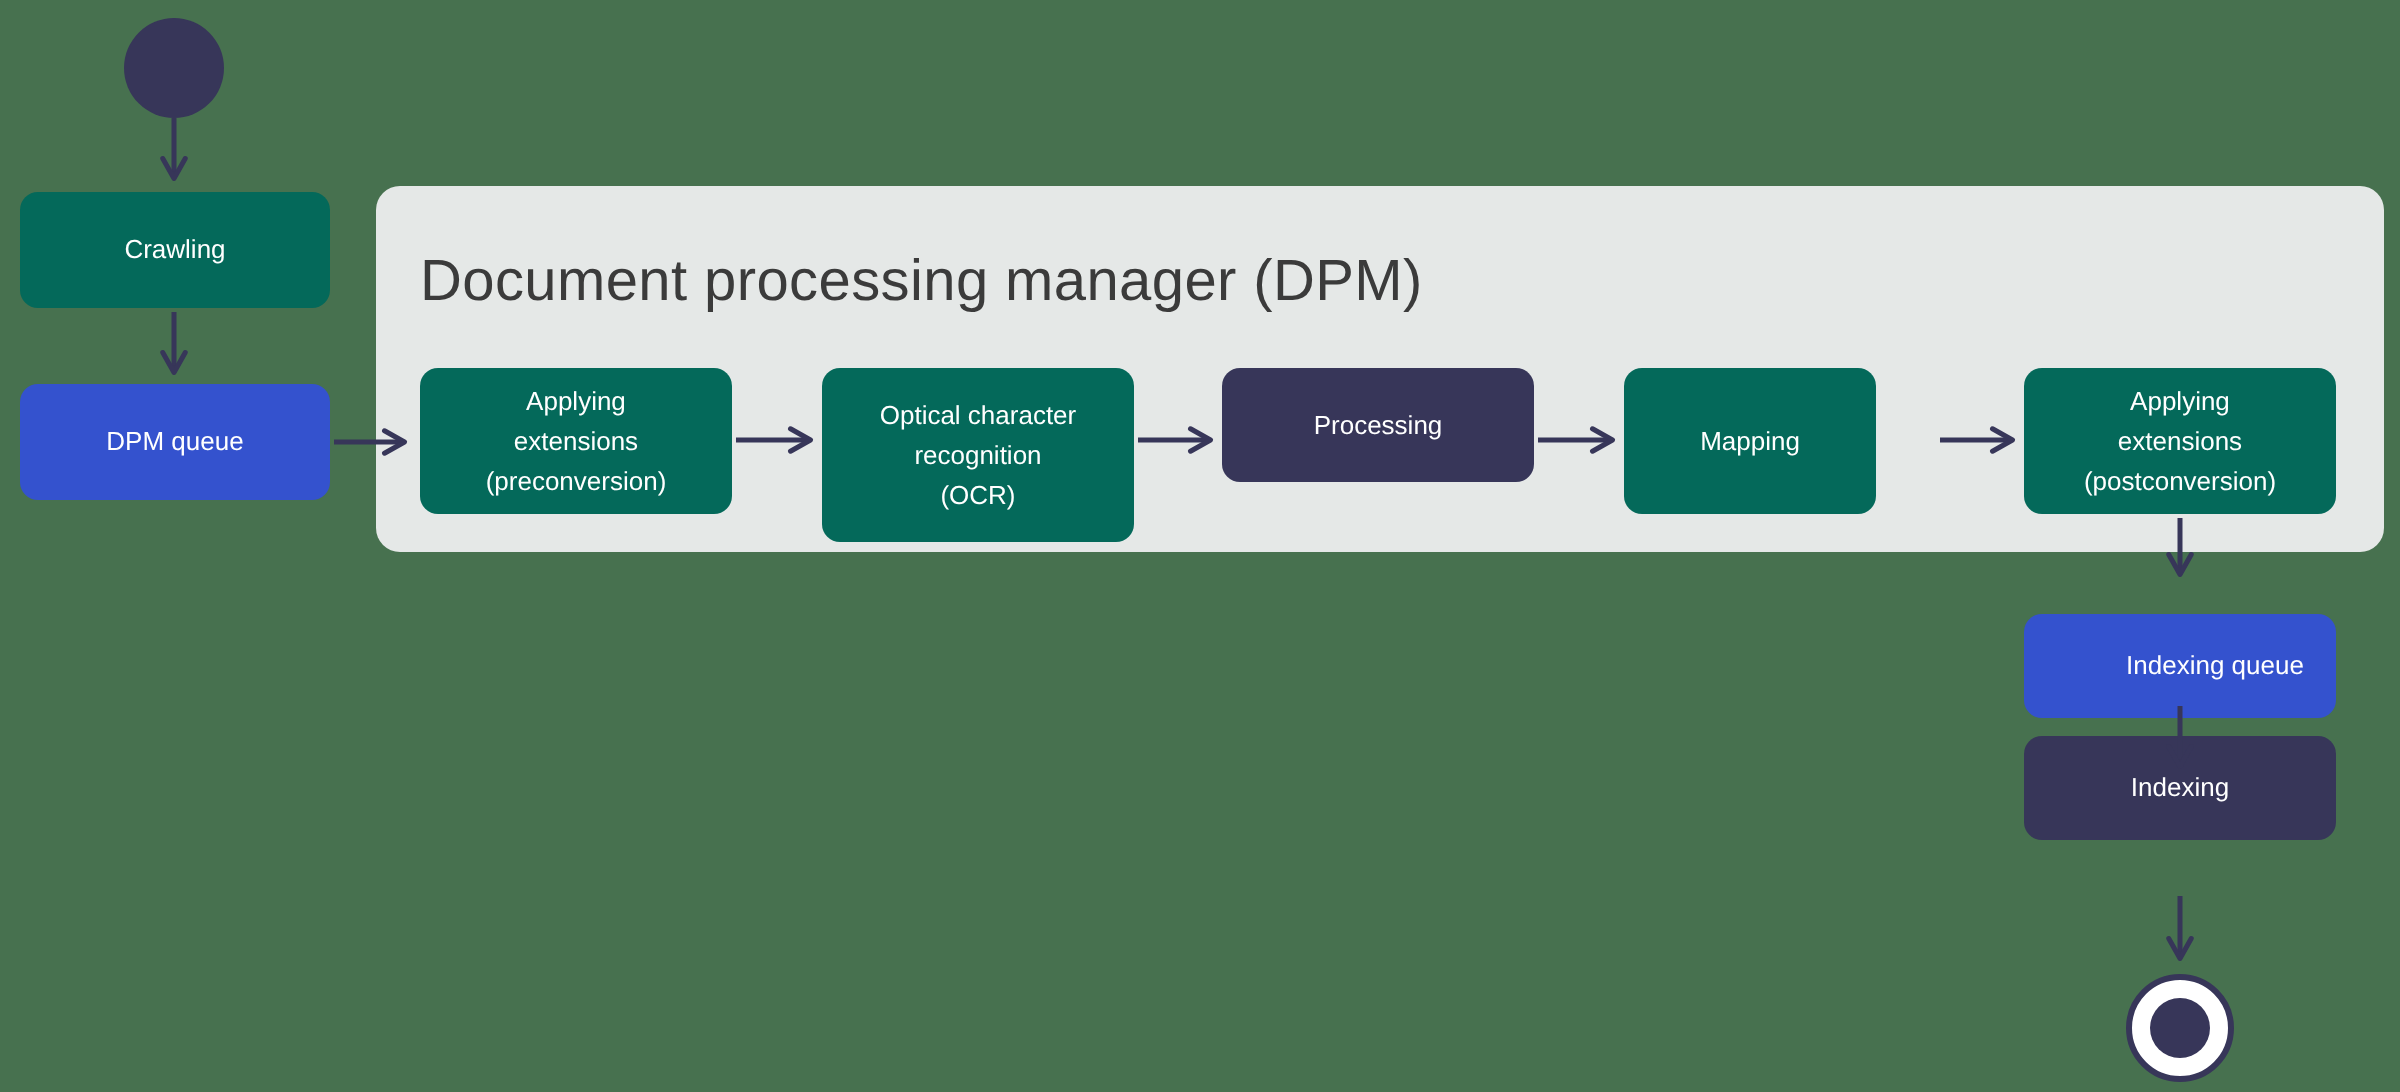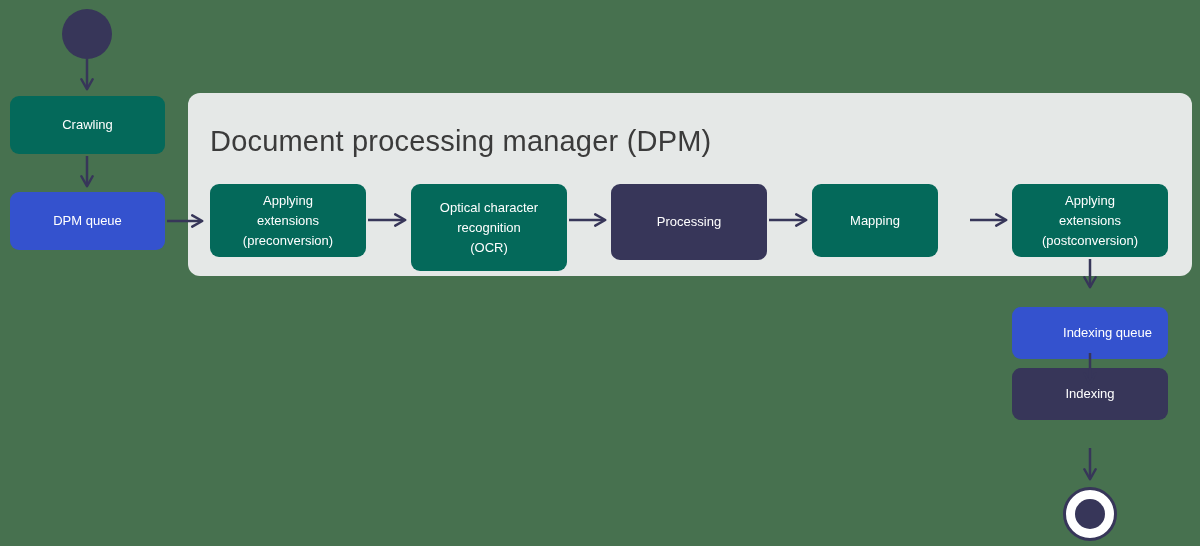--- a/index.html
+++ b/index.html
@@ -60,21 +60,21 @@
     left: 22px; top: 32px;
     font-size: 29px;
     color: var(--title-text);
     letter-spacing: 0.2px;
     white-space: nowrap;
   }
   #node-crawling   { left: 10px;   top: 96px;  width: 155px; height: 58px; }
   #node-dpm-queue  { left: 10px;   top: 192px; width: 155px; height: 58px; }
   #node-pre        { left: 210px;  top: 184px; width: 156px; height: 73px; }
   #node-ocr        { left: 411px;  top: 184px; width: 156px; height: 87px; }
-  #node-processing { left: 611px;  top: 184px; width: 156px; height: 76px; }
+  #node-processing { left: 611px;  top: 184px; width: 156px; height: 57px; }
   #node-mapping    { left: 812px;  top: 184px; width: 126px; height: 73px; }
   #node-post       { left: 1012px; top: 184px; width: 156px; height: 73px; }
   #node-indexing-queue { left: 1012px; top: 307px; width: 156px; height: 52px; padding-left: 35px; }
   #node-indexing       { left: 1012px; top: 368px; width: 156px; height: 52px; }
 
   #end-node {
     position: absolute;
     left: 1063px; top: 487px;
     width: 54px; height: 54px;
     border-radius: 50%;

